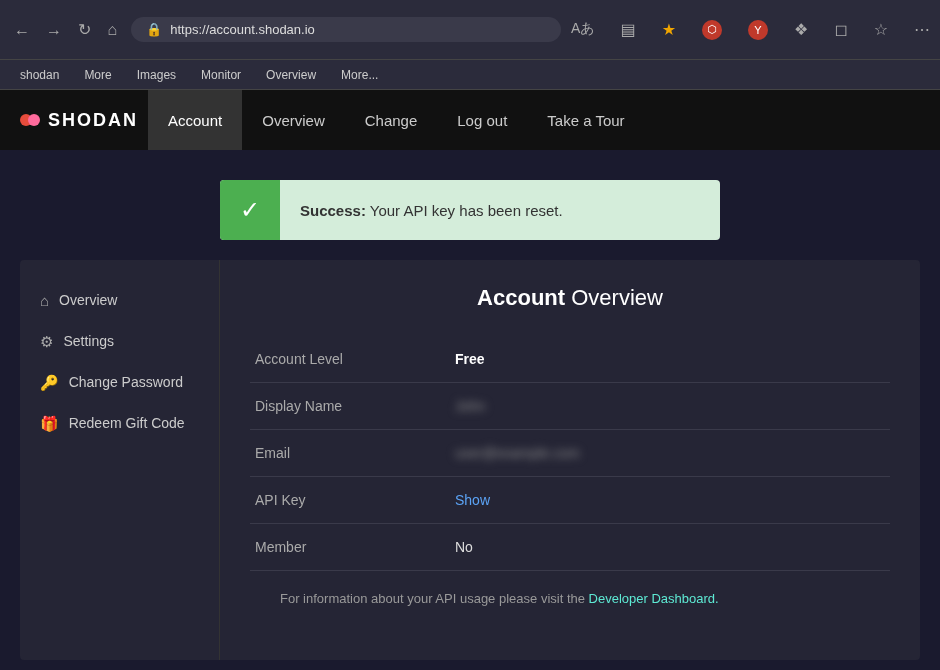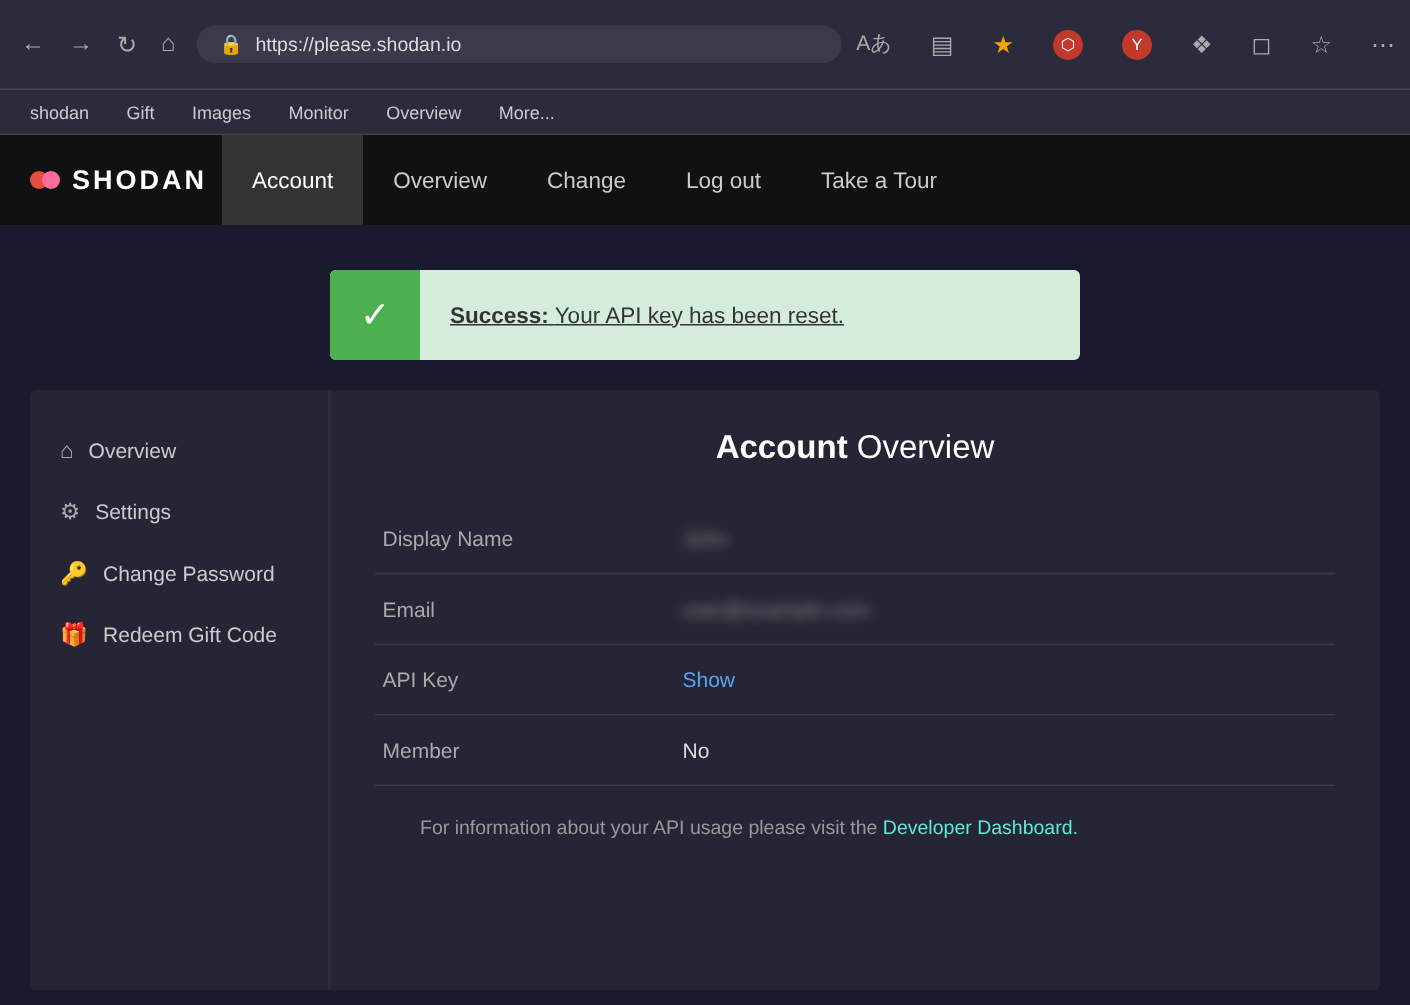--- a/index.html
+++ b/index.html
@@ -142,21 +142,20 @@
       align-items: center;
       justify-content: center;
       font-size: 24px;
       color: #fff;
       flex-shrink: 0;
     }
     .success-text {
       padding: 15px 20px;
       color: #333;
       font-size: 15px;
-      text-decoration: underline;
     }
     .success-text strong {
       font-weight: bold;
     }
 
     
     .content-panel {
       background: #252535;
       border-radius: 4px;
       margin-top: 20px;
@@ -253,38 +252,38 @@
 
 <div class="browser-chrome">
   <div class="browser-nav">
     <span>←</span>
     <span>→</span>
     <span>↻</span>
     <span>⌂</span>
   </div>
   <div class="address-bar">
     <span>🔒</span>
-    <span>https://please.shodan.io</span>
+    <span>https://account.shodan.io</span>
   </div>
   <div class="browser-icons">
     <span style="font-size:14px">Aあ</span>
     <span>▤</span>
     <span class="star-icon">★</span>
     <span style="background:#c0392b;color:#fff;border-radius:50%;width:20px;height:20px;display:flex;align-items:center;justify-content:center;font-size:11px;">⬡</span>
     <span style="background:#c0392b;color:#fff;border-radius:50%;width:20px;height:20px;display:flex;align-items:center;justify-content:center;font-size:11px;">Y</span>
     <span>❖</span>
     <span>◻</span>
     <span>☆</span>
     <span>⋯</span>
   </div>
 </div>
 
 <div class="bookmark-bar">
   <span class="bookmark-item">shodan</span>
-  <span class="bookmark-item">Gift</span>
+  <span class="bookmark-item">More</span>
   <span class="bookmark-item">Images</span>
   <span class="bookmark-item">Monitor</span>
   <span class="bookmark-item">Overview</span>
   <span class="bookmark-item">More...</span>
 </div>
 
 <div class="top-nav">
   <div class="logo-area">
     <div class="logo-circles">
       <span class="circle circle-red"></span>
@@ -330,20 +329,24 @@
       </div>
     </div>
 
     <div class="overview-area">
       <div class="overview-title">
         <span class="bold">Account</span><span> Overview</span>
       </div>
       <table class="info-table">
         <tbody>
           <tr>
+            <td>Account Level</td>
+            <td class="bold-value">Free</td>
+          </tr>
+          <tr>
             <td>Display Name</td>
             <td>
               <span class="blurred-text">John</span>
             </td>
           </tr>
           <tr>
             <td>Email</td>
             <td>
               <span class="blurred-text">user@example.com</span>
             </td>

